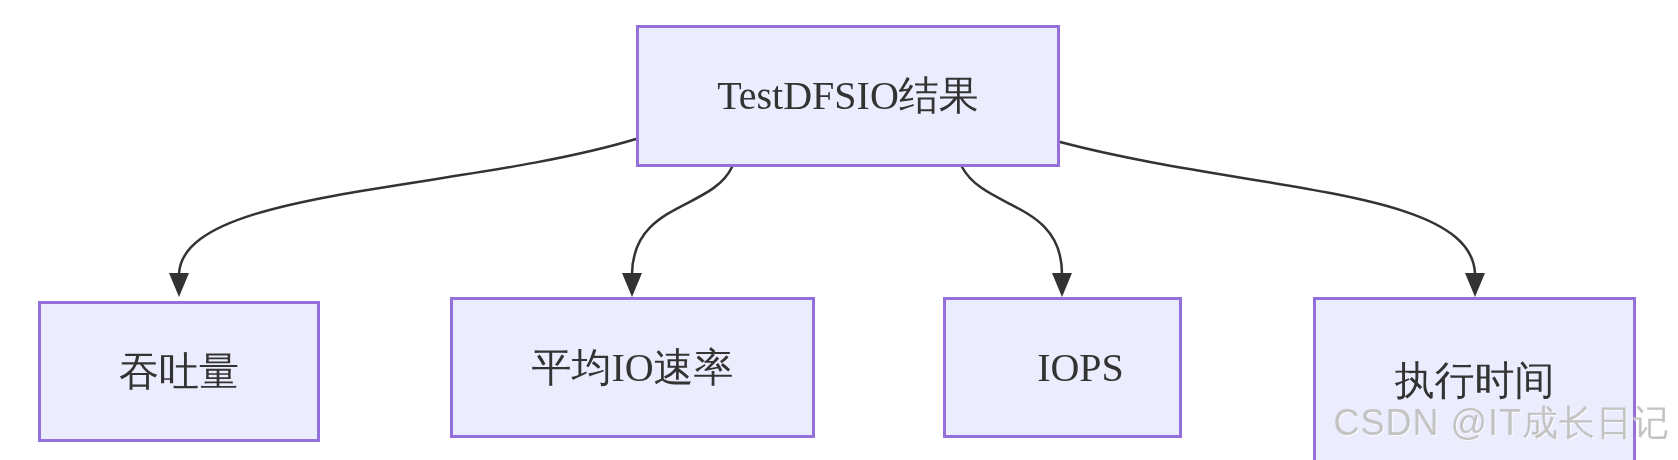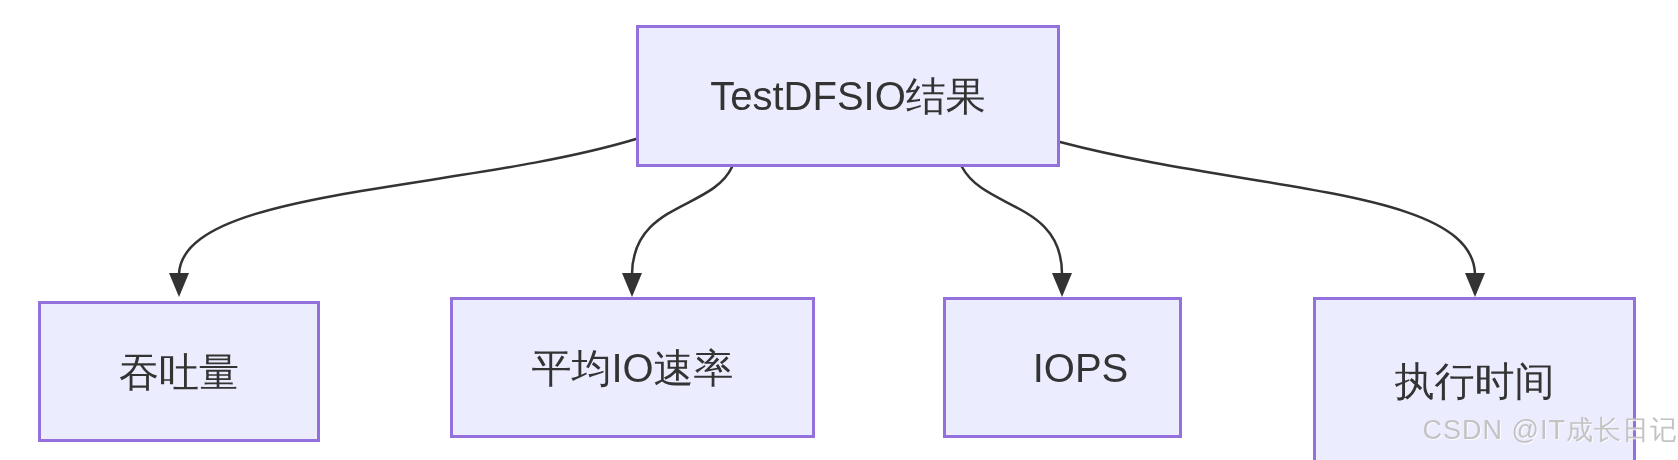--- a/index.html
+++ b/index.html
@@ -39,26 +39,27 @@
     position:absolute;
     background:var(--node-fill);
     border:3px solid var(--node-border);
     display:flex;
     align-items:center;
     justify-content:center;
     color:var(--text-color);
     font-size:40px;
     line-height:1.2;
     white-space:nowrap;
+    font-family:Liberation Serif, serif;
   }
   .watermark{
     position:absolute;
-    right:0;
+    right:8px;
     bottom:12px;
-    font-size:27px;
+    font-size:36px;
     letter-spacing:1px;
     color:var(--wm-color);
     text-shadow:1px 1px 1px rgba(255,255,255,0.85);
     pointer-events:none;
     white-space:nowrap;
     text-align:right;
   }
 </style>
 </head>
 <body>

